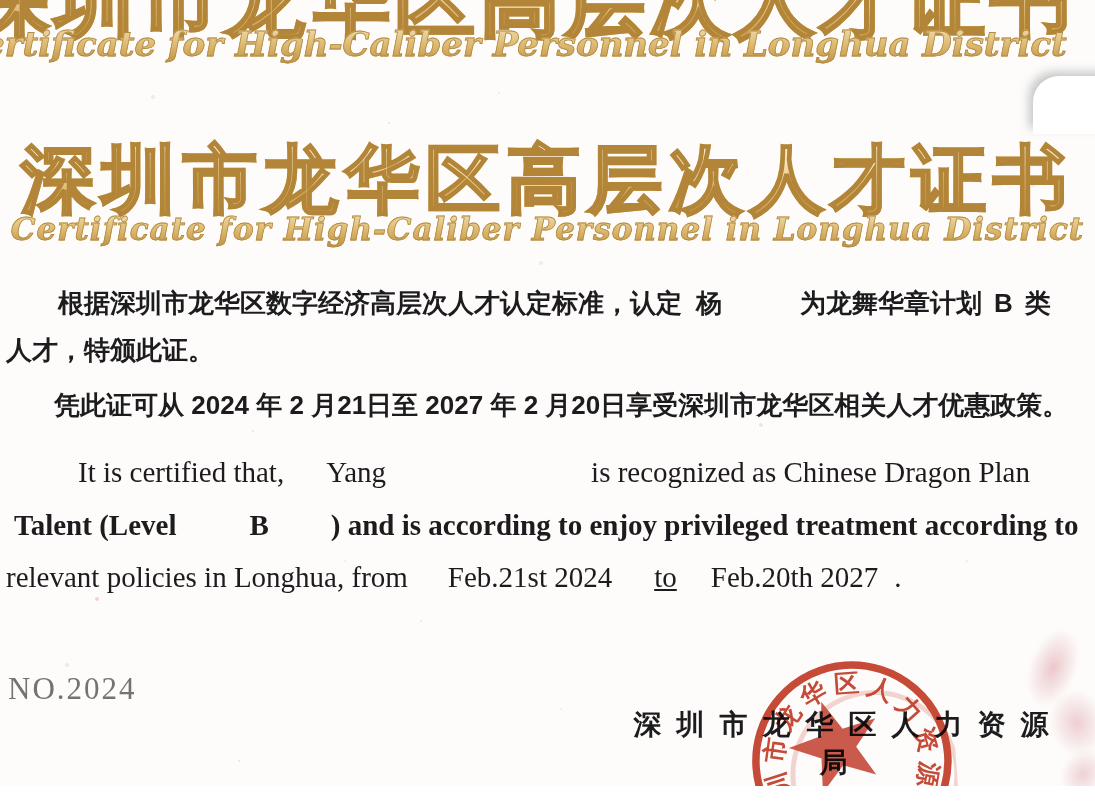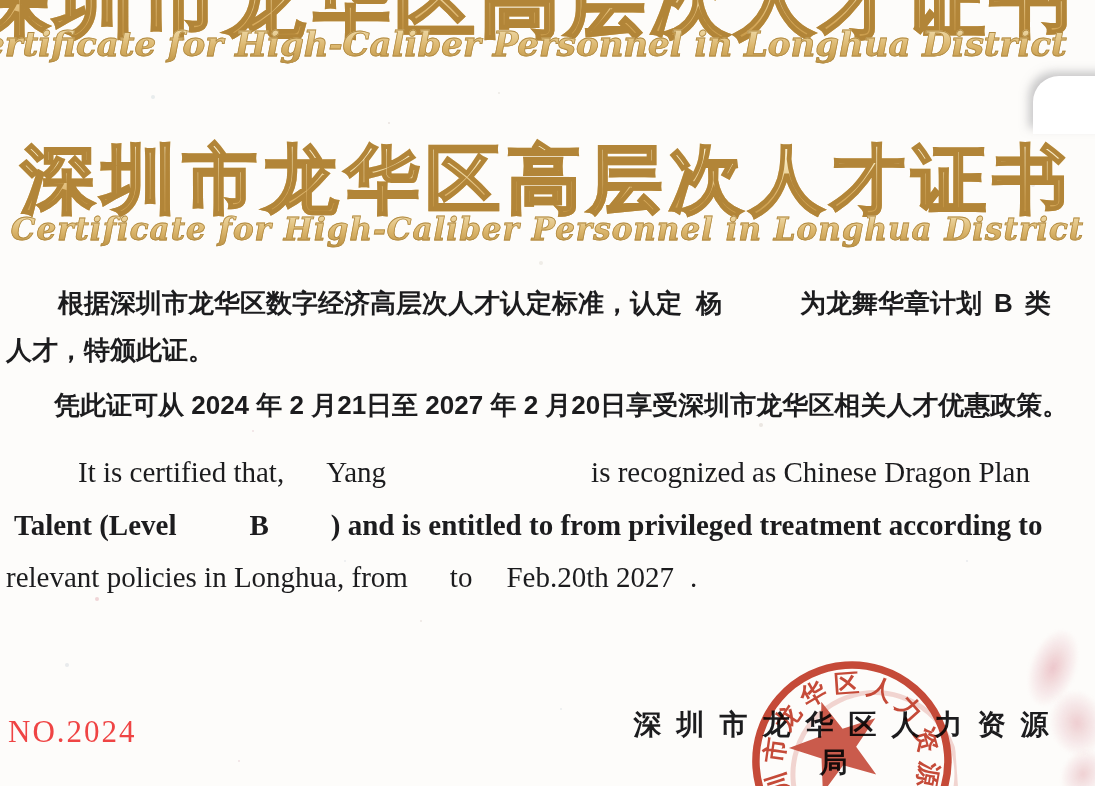--- a/index.html
+++ b/index.html
@@ -54,26 +54,26 @@
   .zhp2{top:388px;left:6px;padding-left:48px;}
 
   .en1{top:456px;left:0;padding-left:78px;}
   .en1 .g-name{margin-left:42px;}
   .en1 .g-tail{margin-left:205px;}
   .en2{top:509px;left:14px;font-weight:bold;}
   .en2 .g-level{margin-left:73px;}
   .en2 .g-tail{margin-left:62px;}
   .en3{top:561px;left:6px;}
   .en3 .g-from{margin-left:40px;}
-  .en3 .g-conj{margin-left:42px;}
+  .en3 .g-conj{margin-left:42px;text-decoration:underline;}
   .en3 .g-to{margin-left:34px;font-family:Liberation Serif, serif;}
   .en3 .g-period{margin-left:16px;}
 
   
-  .serial{top:714px;left:8px;font-size:31px;letter-spacing:2px;color:#ef4444;font-weight:500;}
+  .serial{top:671px;left:8px;font-size:31px;letter-spacing:2px;color:#737373;font-weight:500;}
   .issuer{top:694px;left:598px;width:486px;text-align:center;color:#1c1c1e;}
   .issuer-zh{font-size:28px;font-weight:700;letter-spacing:15px;text-indent:15px;margin-top:12px;}
   .issuer-en{margin-top:6px;font-size:19px;font-weight:600;letter-spacing:0;transform:scaleX(.97);transform-origin:center;}
   .date-en{top:793px;left:646px;font-size:25px;color:#1c1c1e;word-spacing:118px;white-space:nowrap;}
 
   
   .seal{left:748px;top:658px;width:208px;height:208px;mix-blend-mode:multiply;transform:rotate(-4deg);opacity:.92;}
   .seal text{font-family:"Liberation Serif",serif;font-weight:700;}
 
   
@@ -126,24 +126,25 @@
   </div>
 
   <div class="row en1 en-text">
     <span>It is certified that,</span>
     <span class="g-name">Yang</span>
     <span class="g-tail">is recognized as Chinese Dragon Plan</span>
   </div>
   <div class="row en2 en-text">
     <span>Talent (Level</span>
     <span class="g-level">B</span>
-    <span class="g-tail">) and is entitled to from privileged treatment according to</span>
+    <span class="g-tail">) and is according to enjoy privileged treatment according to</span>
   </div>
   <div class="row en3 en-text">
     <span>relevant policies in Longhua, from</span>
+    <span class="g-from">Feb.21st 2024</span>
     <span class="g-conj">to</span>
     <span class="g-to">Feb.20th 2027</span>
     <span class="g-period">.</span>
   </div>
 
   <div class="abs serial">NO.2024</div>
 
   <div class="abs issuer">
     <div class="issuer-zh">深圳市龙华区人力资源局</div>
     <div class="issuer-en">The Human Resources Bureau of Shenzhen Longhua District</div>

